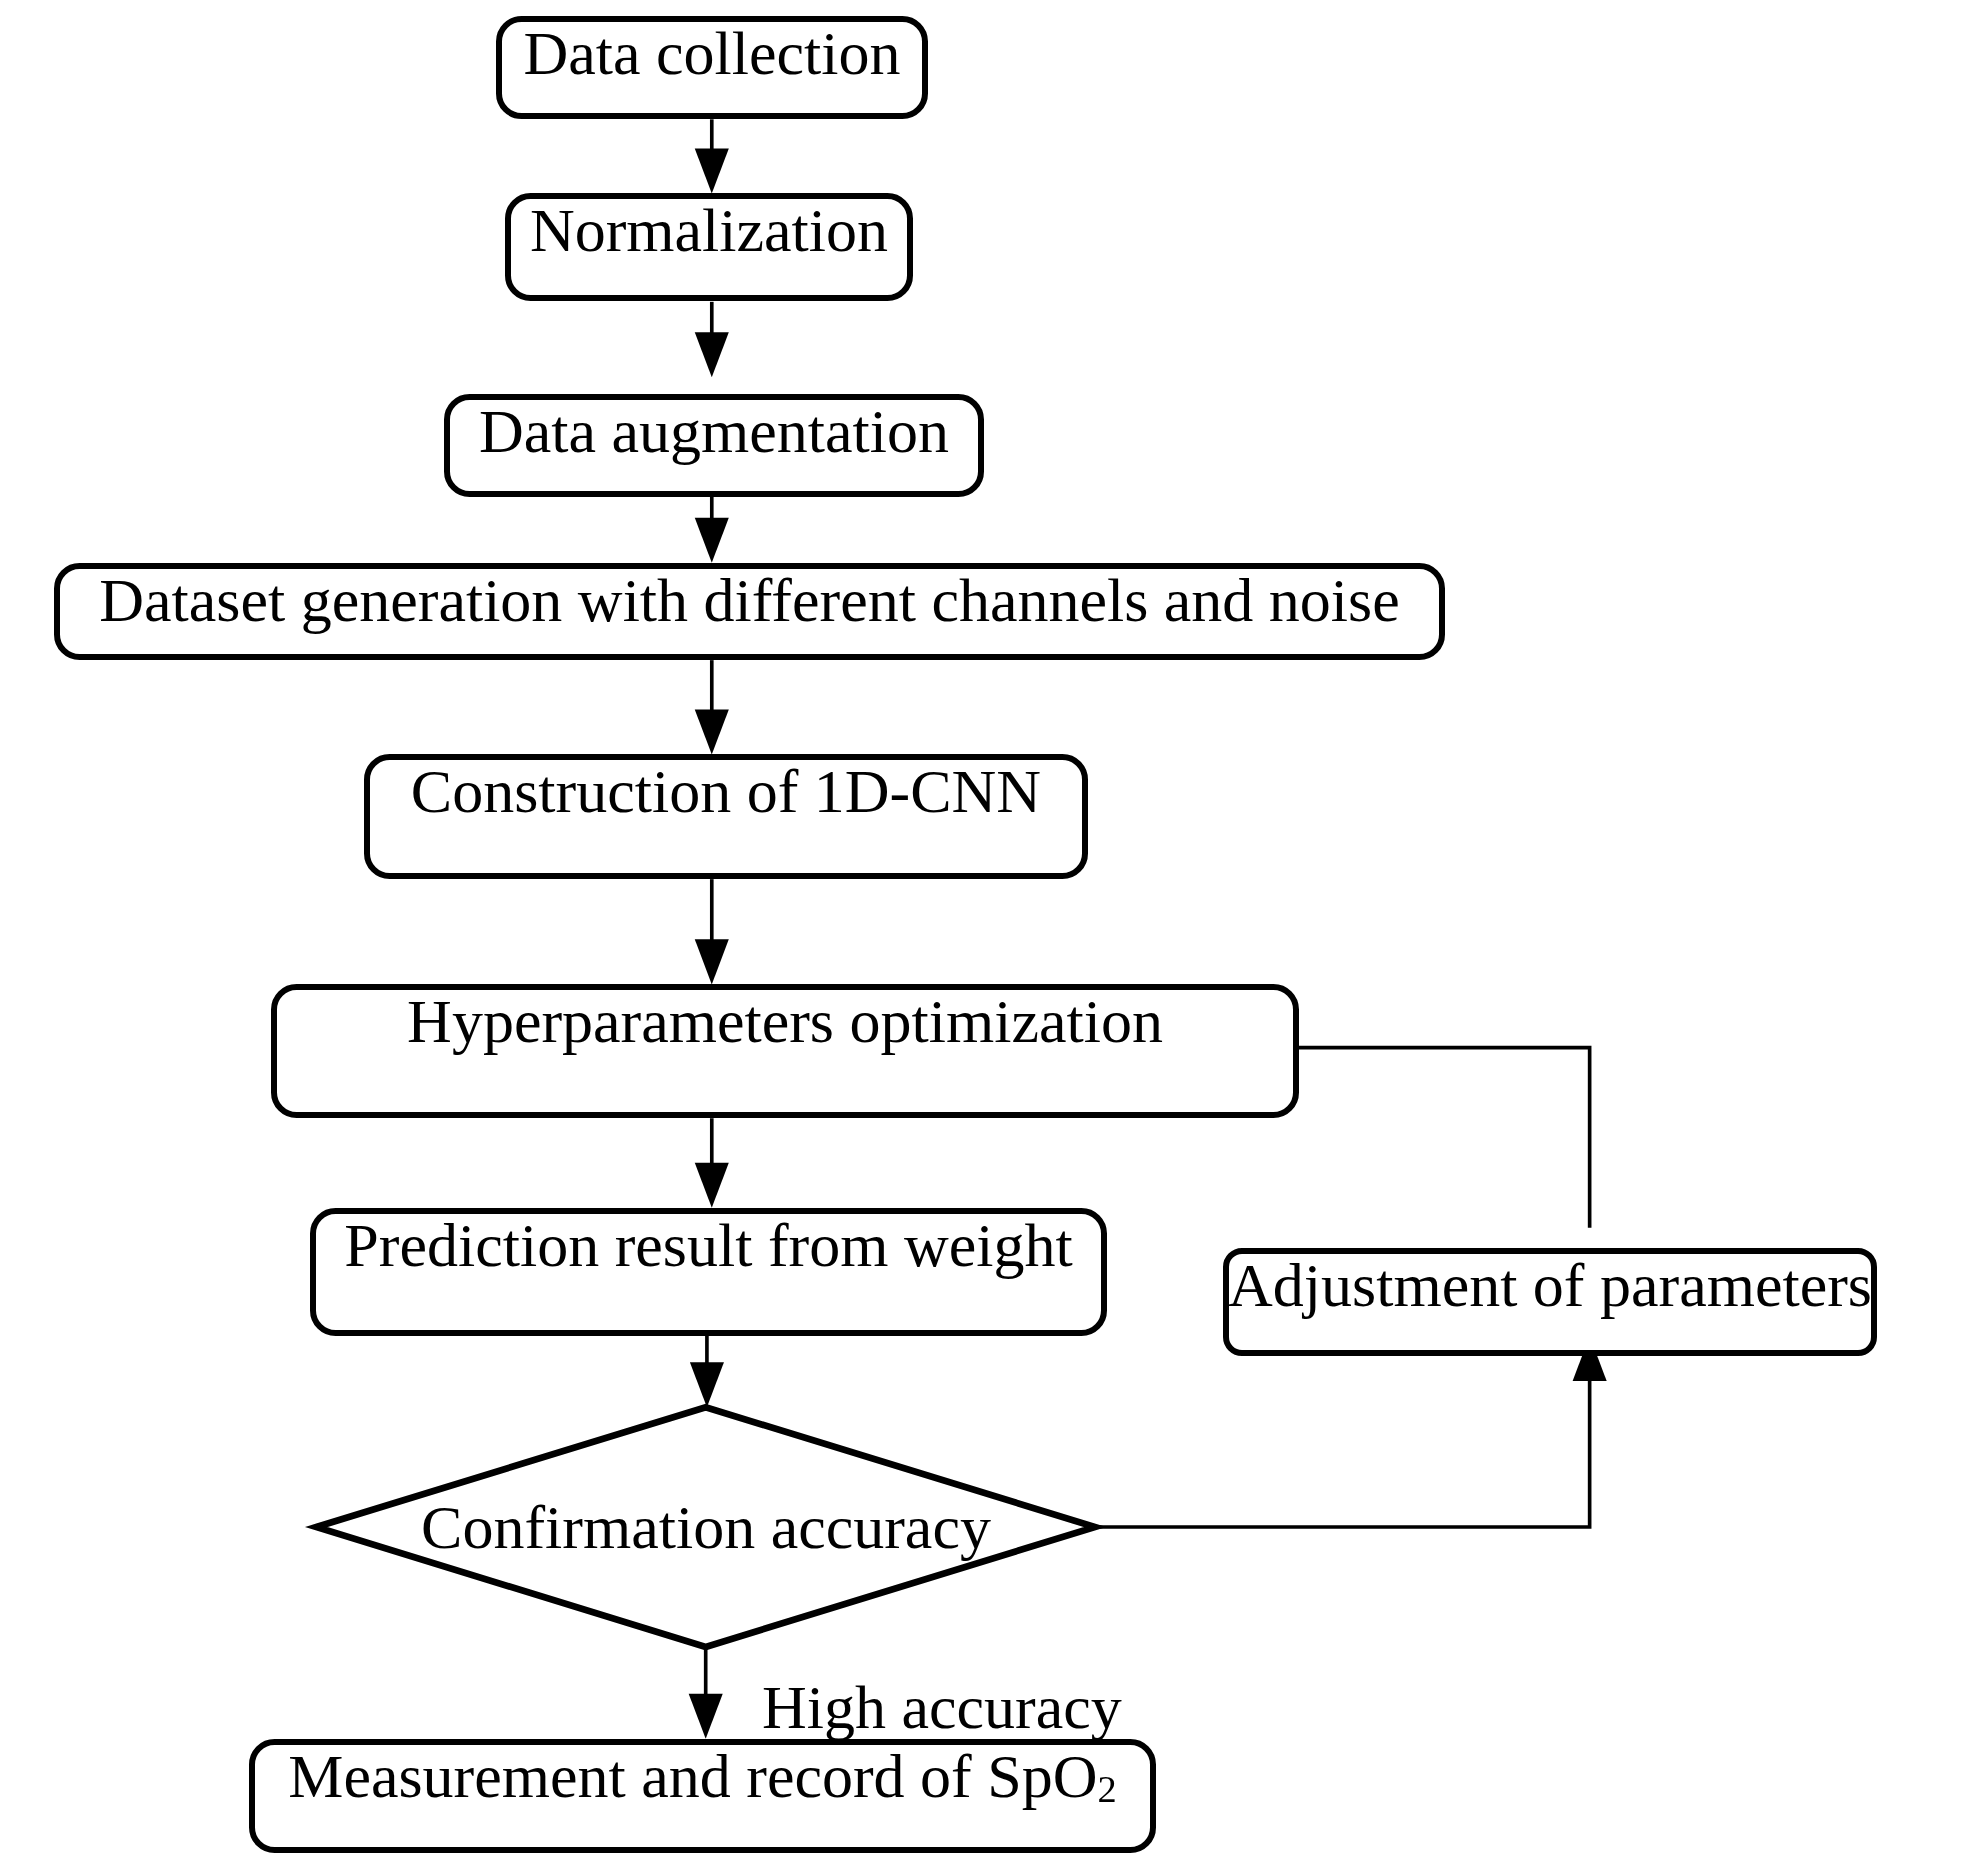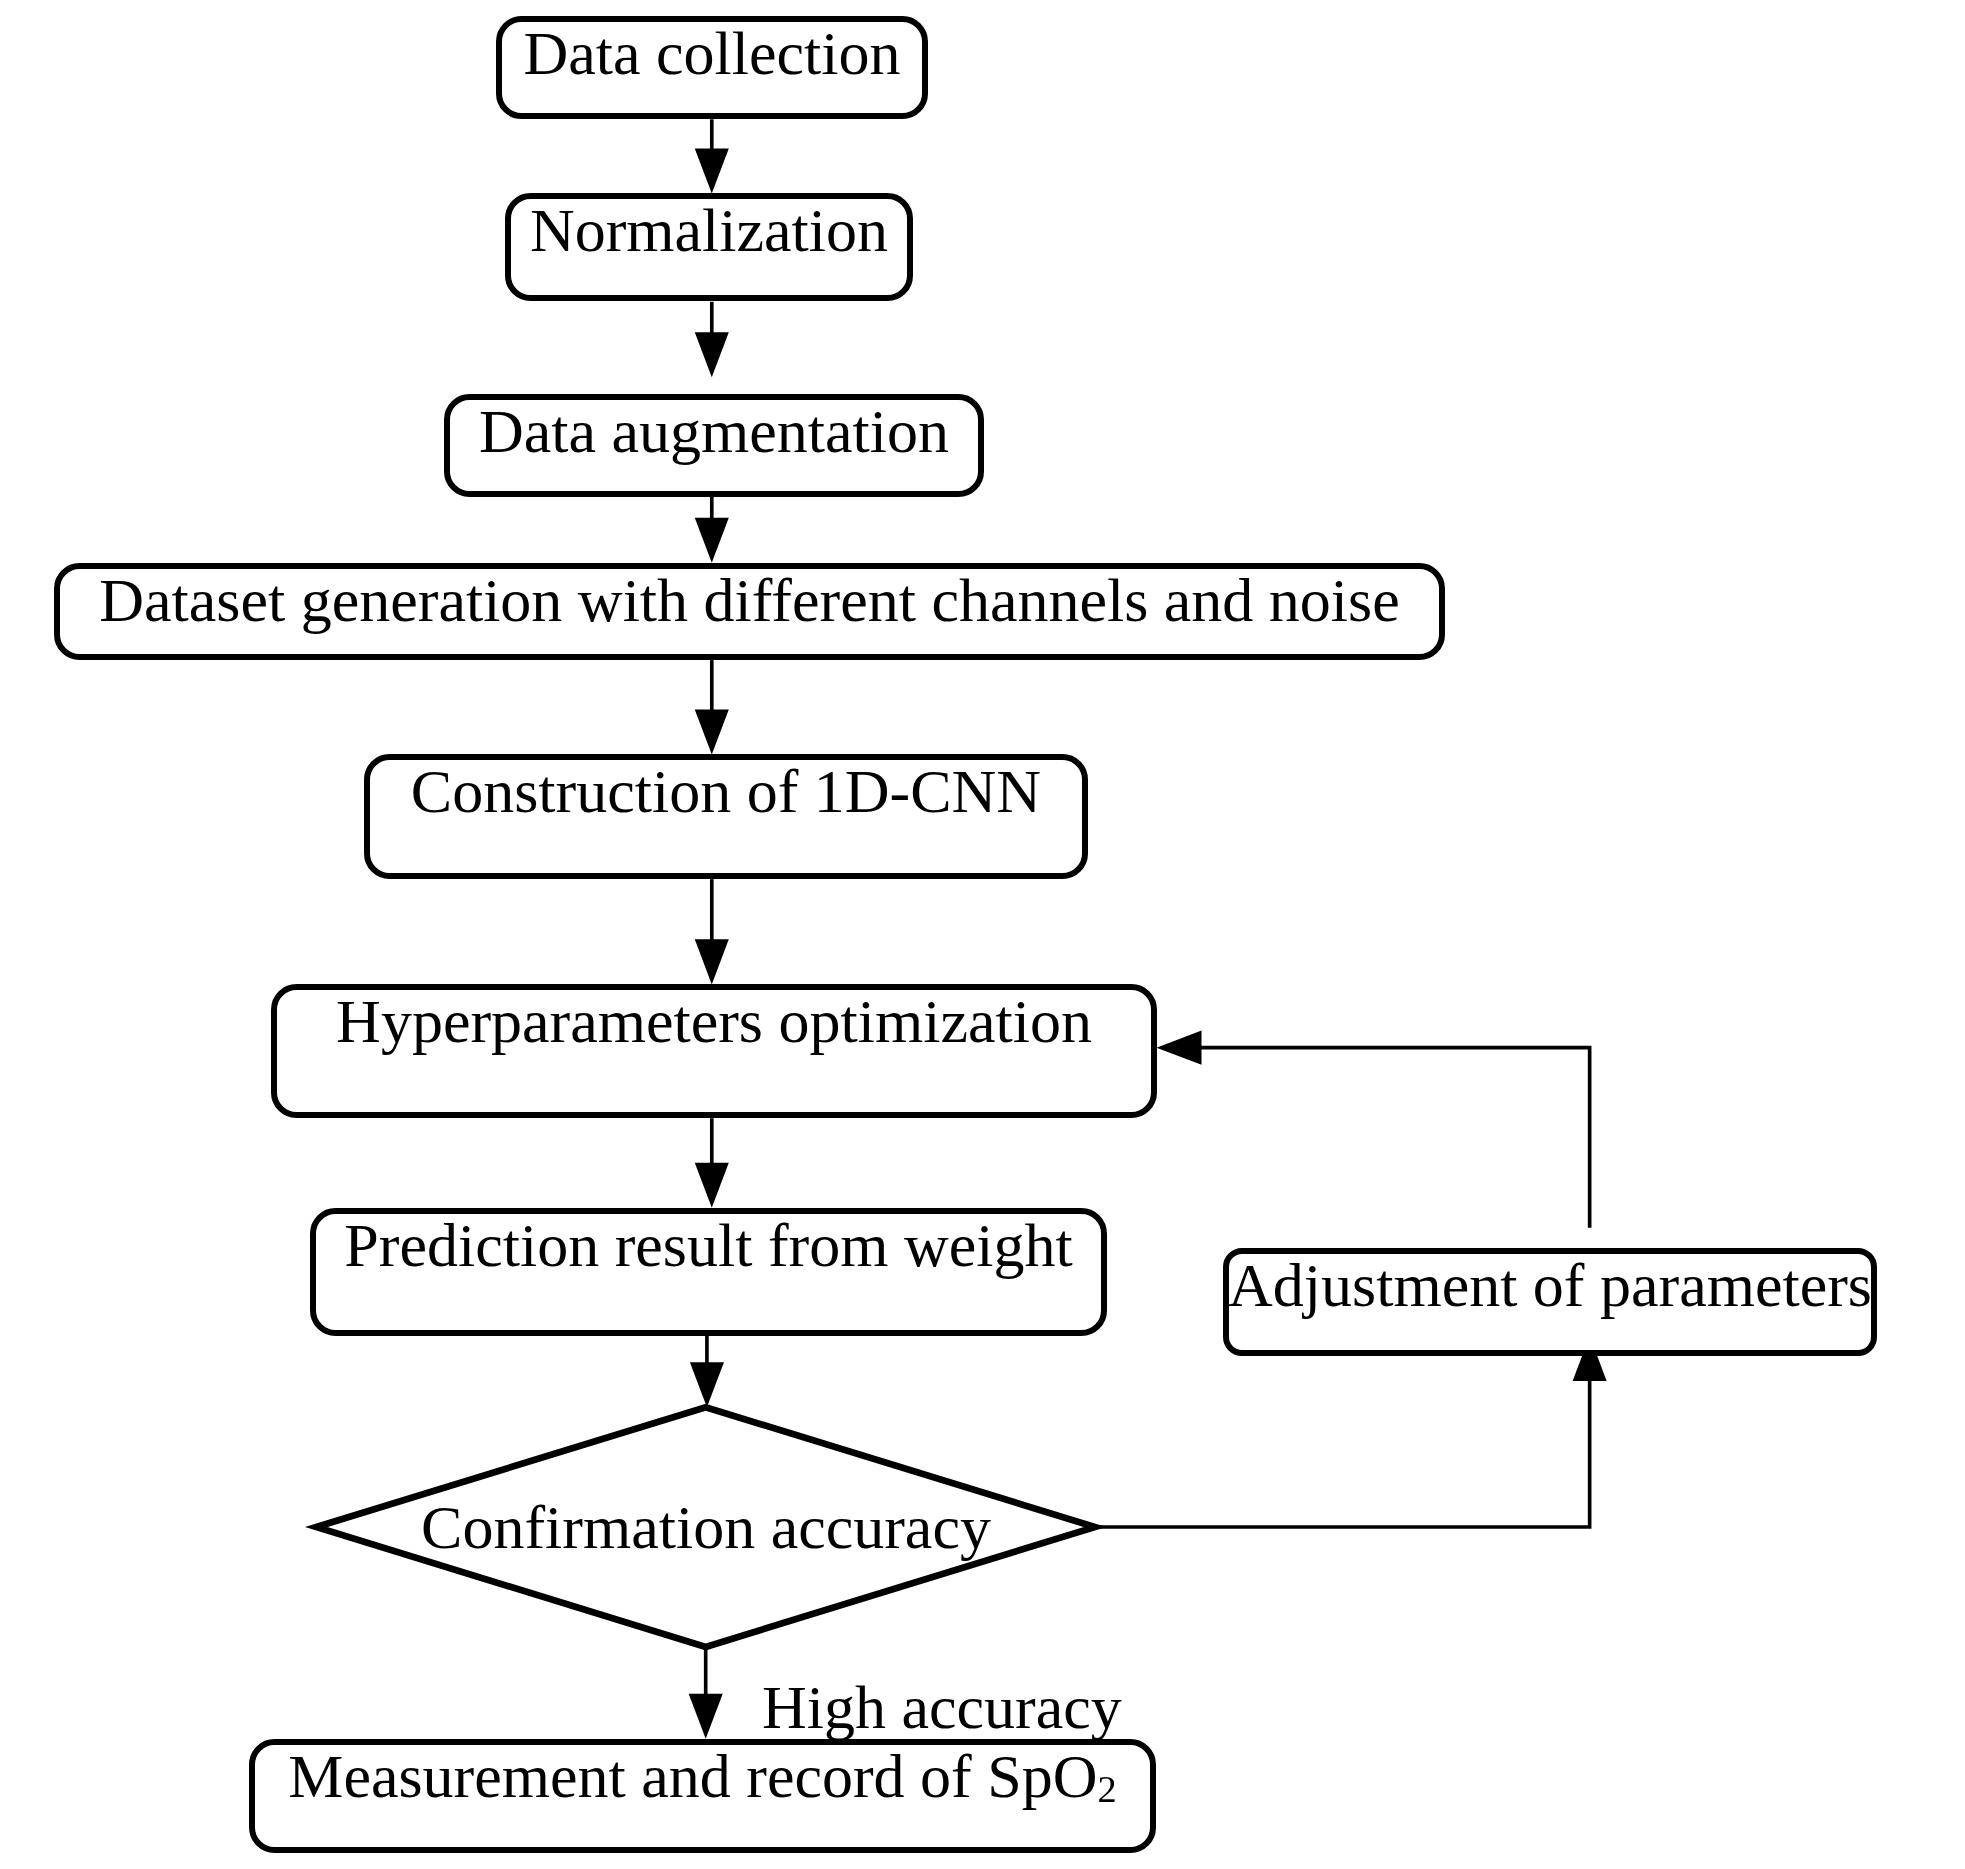--- a/index.html
+++ b/index.html
@@ -35,21 +35,21 @@
     font-size: 62px;
     line-height: 1;
     white-space: nowrap;
     text-align: center;
   }
   .n-data-collection        { left: 496px;  top: 16.4px;   width: 432px;  height: 103px; }
   .n-normalization          { left: 505px;  top: 193px;  width: 408px;  height: 108px; }
   .n-data-augmentation      { left: 444px;  top: 394px;  width: 540px;  height: 103px; }
   .n-dataset-generation     { left: 18px;   top: 563px;  width: 1391px; height: 97px; margin-left: 36px; }
   .n-construction-1d-cnn    { left: 364px;  top: 754px; width: 724px; height: 125px; }
-  .n-hyperparameters        { left: 271px;  top: 984px; width: 886px; height: 134px; }
+  .n-hyperparameters        { left: 271px;  top: 984px; width: 1028px; height: 134px; }
   .n-prediction-result      { left: 310px;  top: 1208px; width: 797px; height: 128px; }
   .n-adjustment             { left: 1223px; top: 1248px; width: 654px; height: 108px; border-radius: 19px; }
   .n-measurement            { left: 249px;  top: 1739px; width: 907px; height: 114px; }
   .diamond-label {
     position: absolute;
     left: 341px;
     top: 1467px;
     width: 730px;
     height: 119px;
     display: flex;

